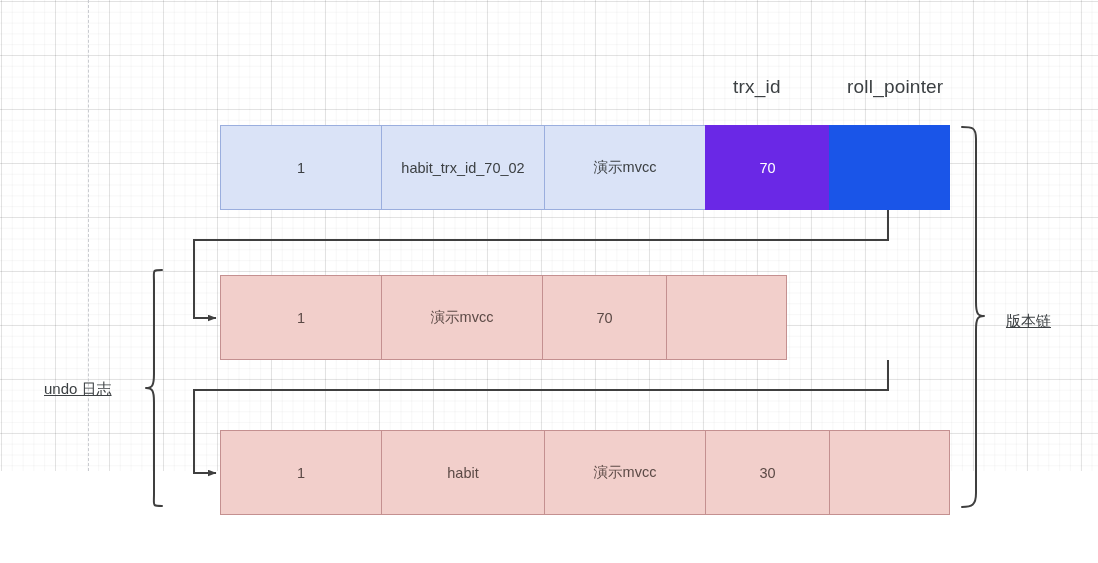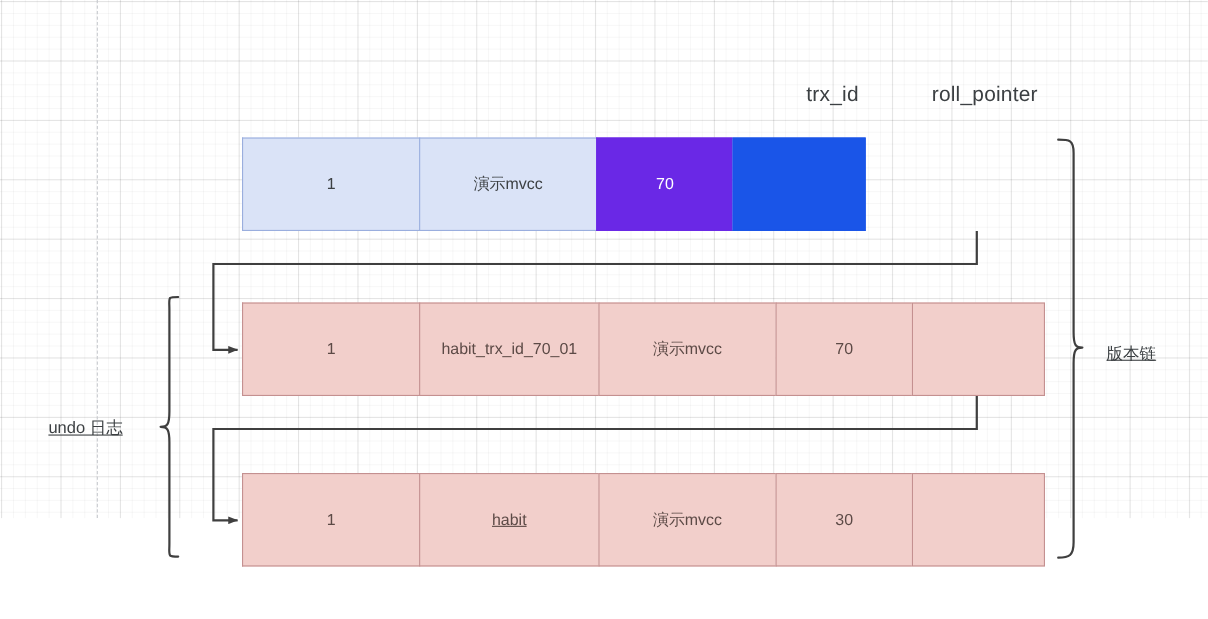--- a/index.html
+++ b/index.html
@@ -103,36 +103,36 @@
 
 <div id="canvas">
 
   <div class="vguide" style="left:88px;"></div>
 
   <div class="col-label" style="left:733px; top:76px;">trx_id</div>
   <div class="col-label" style="left:847px; top:76px;">roll_pointer</div>
 
   <div class="record-row row-blue" style="left:220px; top:125px; width:730px; height:85px;">
     <div class="cell id" style="width:161px;">1</div>
+    <div class="cell name" style="width:163px;">habit_trx_id_70_02</div>
     <div class="cell remark" style="width:161px;">演示mvcc</div>
     <div class="cell trxid" style="width:124px;">70</div>
     <div class="cell rollptr" style="width:121px;"></div>
   </div>
 
   <div class="record-row row-pink" style="left:220px; top:275px; width:730px; height:85px;">
     <div class="cell id" style="width:161px;">1</div>
-    <div class="cell name" style="width:163px;">habit_trx_id_70_01</div>
     <div class="cell remark" style="width:161px;">演示mvcc</div>
     <div class="cell trxid" style="width:124px;">70</div>
     <div class="cell rollptr" style="width:121px;"></div>
   </div>
 
   <div class="record-row row-pink" style="left:220px; top:430px; width:730px; height:85px;">
     <div class="cell id" style="width:161px;">1</div>
-    <div class="cell name" style="width:163px;text-decoration:underline;">habit</div>
+    <div class="cell name" style="width:163px;">habit</div>
     <div class="cell remark" style="width:161px;">演示mvcc</div>
     <div class="cell trxid" style="width:124px;">30</div>
     <div class="cell rollptr" style="width:121px;"></div>
   </div>
 
   <svg class="connector" style="left:0; top:0;" width="1098" height="563">
     <defs>
       <marker id="arrowhead" markerWidth="9" markerHeight="7" refX="8.5" refY="3.5" orient="auto" markerUnits="userSpaceOnUse">
         <polygon points="0 0, 9 3.5, 0 7" fill="#3f3f3f"></polygon>
       </marker>

